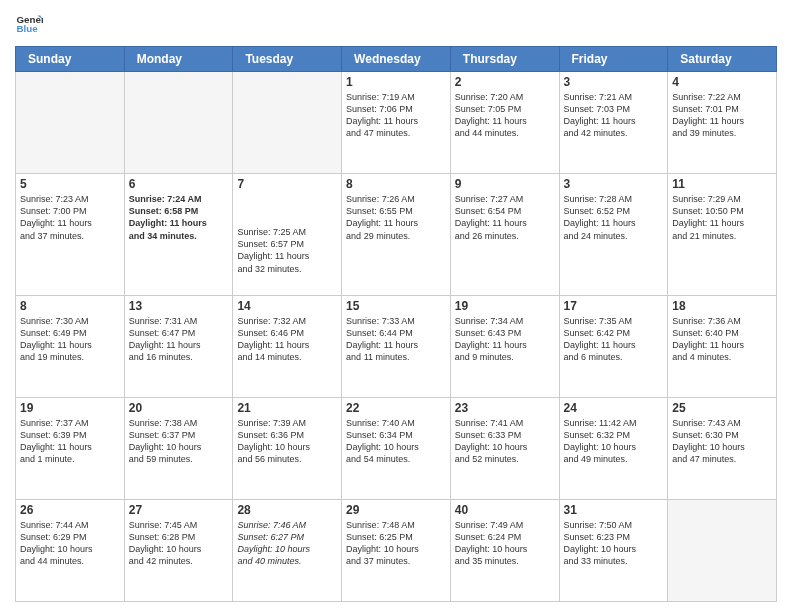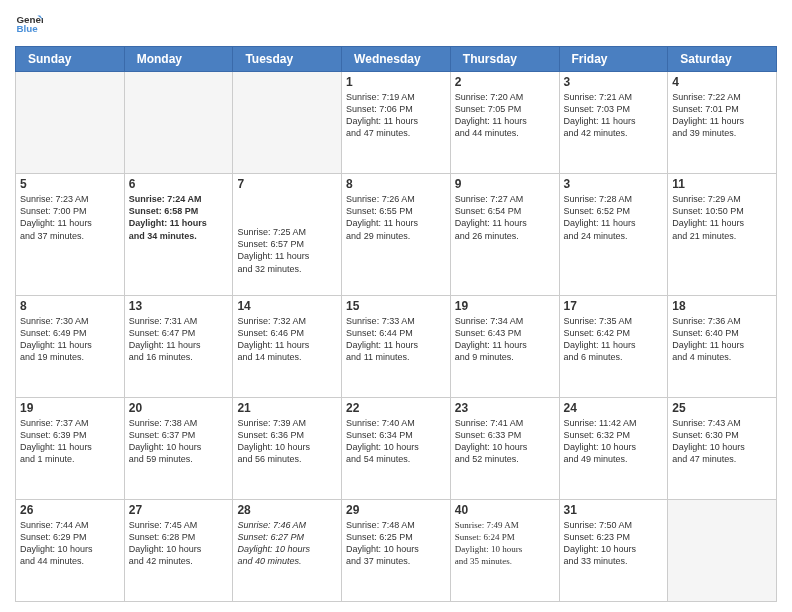--- a/index.html
+++ b/index.html
@@ -330,21 +330,21 @@
           </td>
           <td>
             <div class="day-number">29</div>
             <div class="cell-info" style="white-space: pre-line;">Sunrise: 7:48 AM
 Sunset: 6:25 PM
 Daylight: 10 hours
 and 37 minutes.</div>
           </td>
           <td>
             <div class="day-number">40</div>
-            <div class="cell-info" style="white-space: pre-line; font-family: Liberation Serif, serif;">Sunrise: 7:49 AM
+            <div class="cell-info" style="white-space: pre-line;">Sunrise: 7:49 AM
 Sunset: 6:24 PM
 Daylight: 10 hours
 and 35 minutes.</div>
           </td>
           <td>
             <div class="day-number">31</div>
             <div class="cell-info" style="white-space: pre-line;">Sunrise: 7:50 AM
 Sunset: 6:23 PM
 Daylight: 10 hours
 and 33 minutes.</div>

